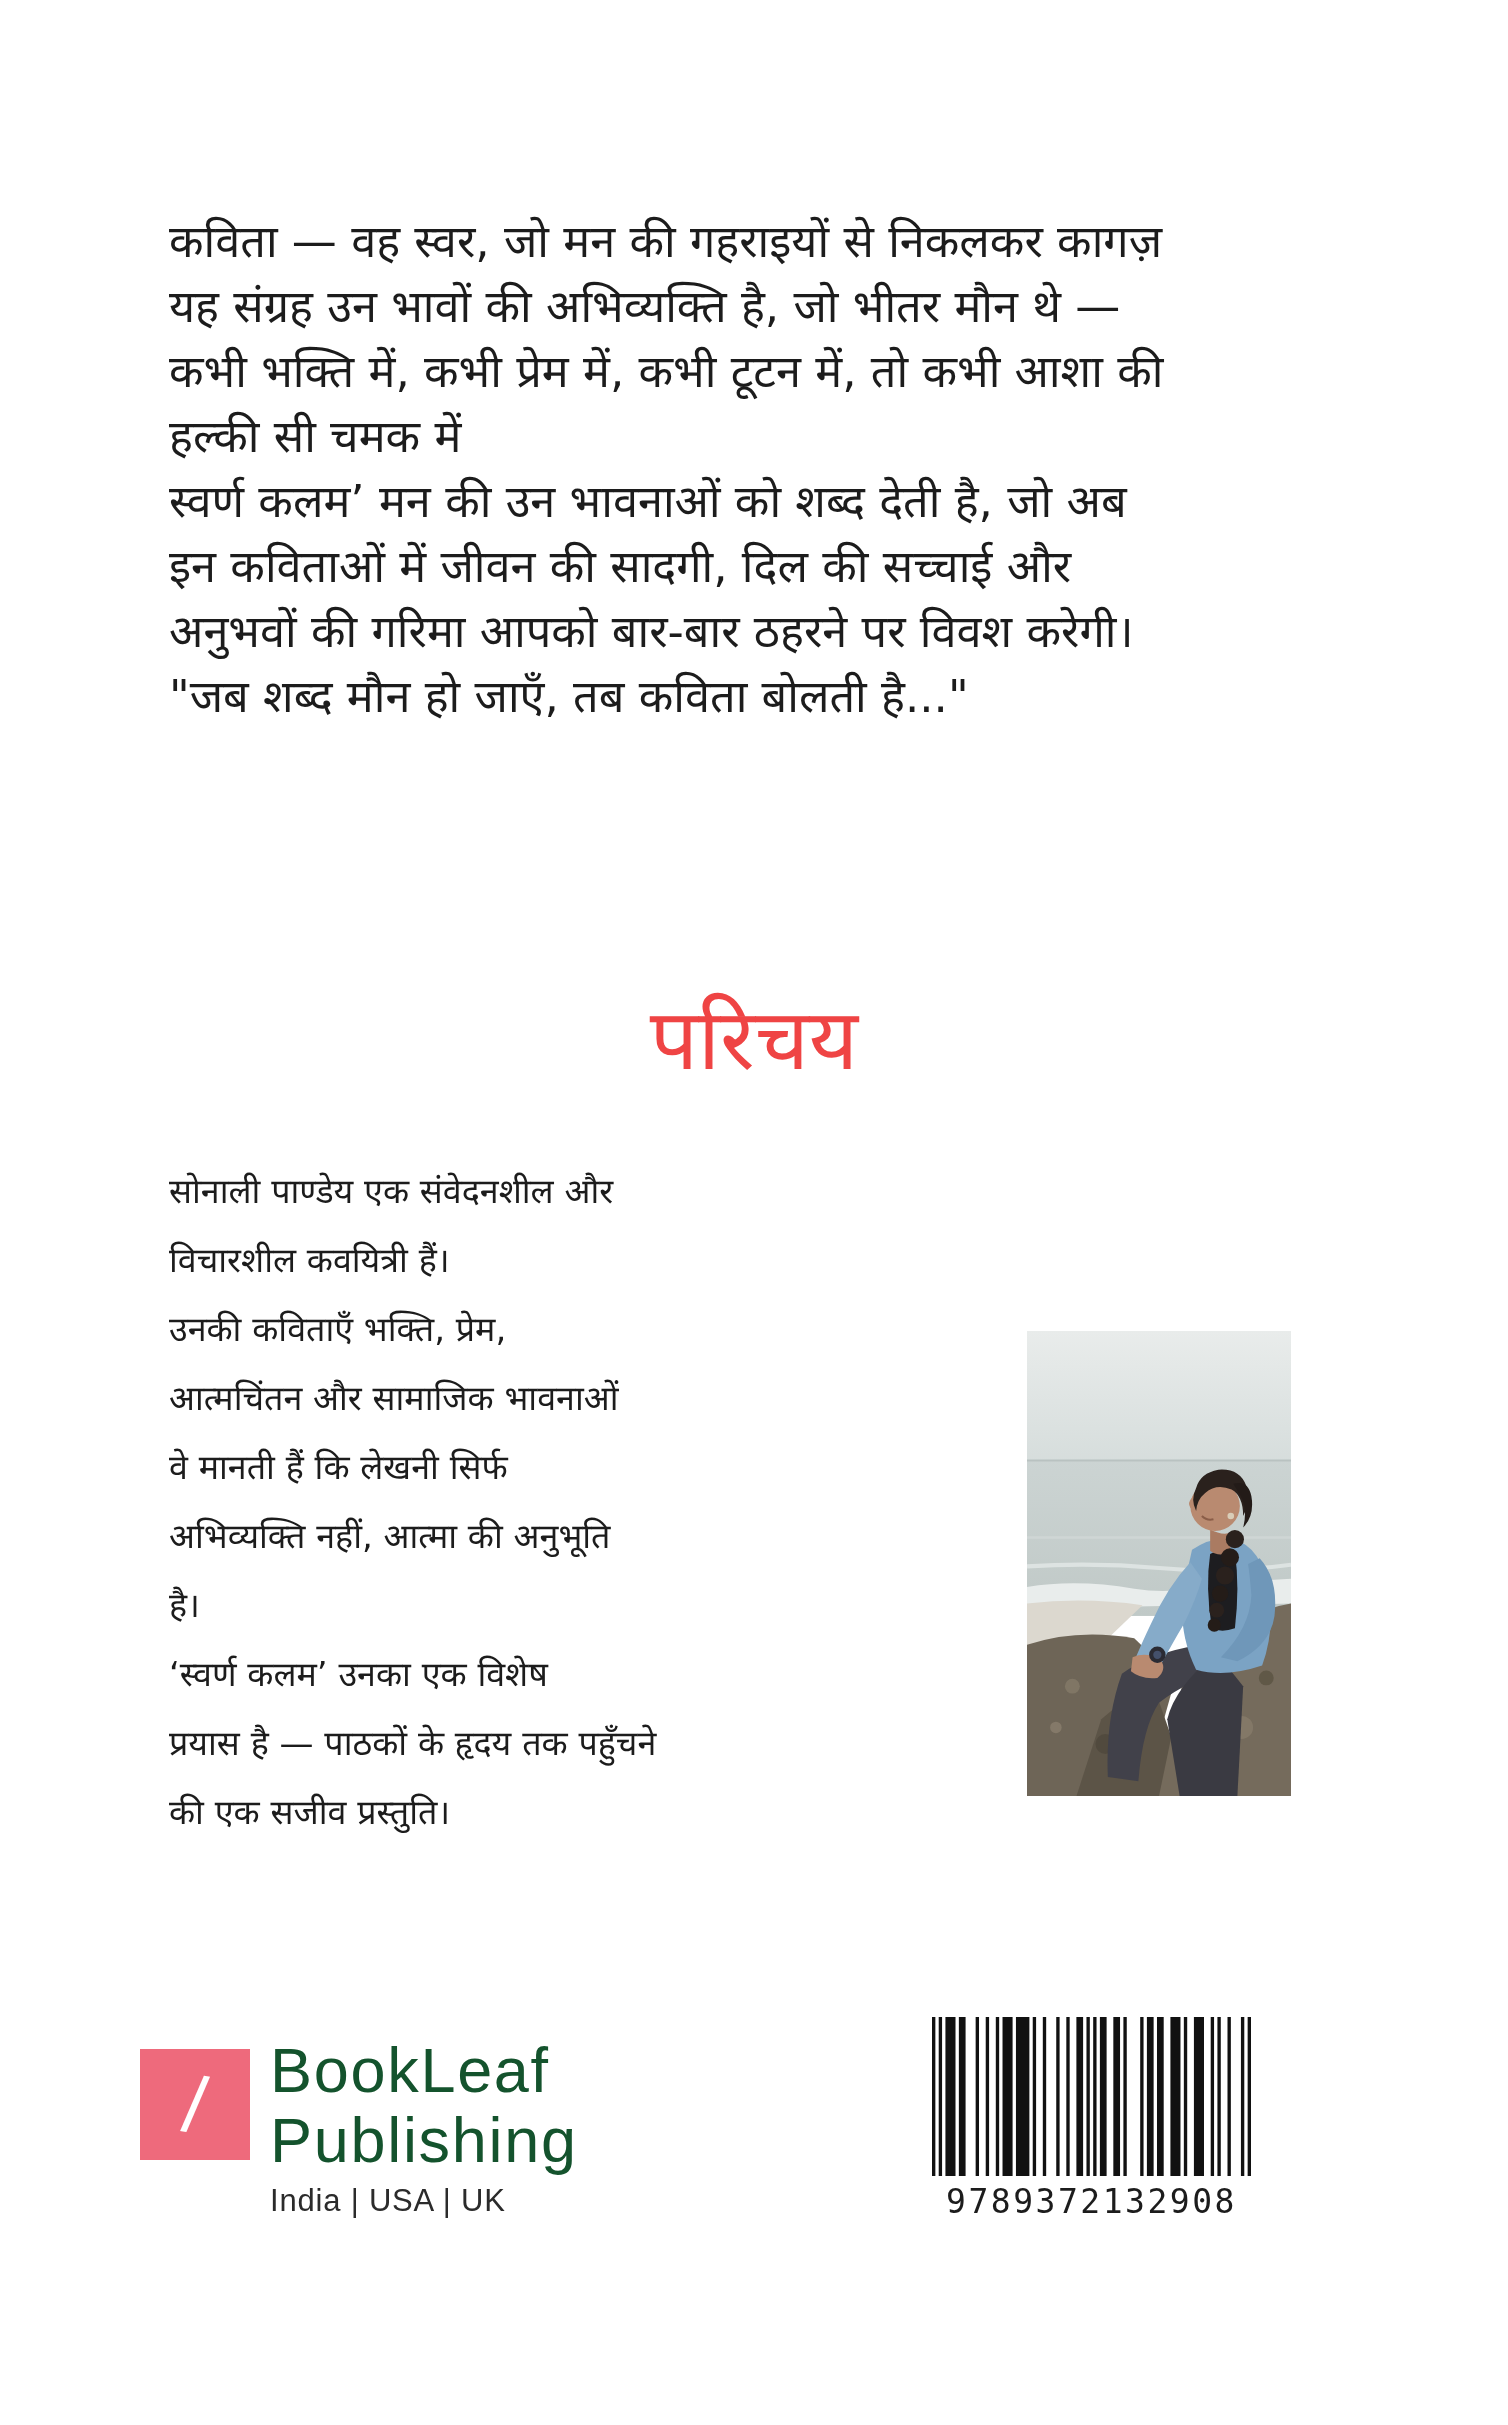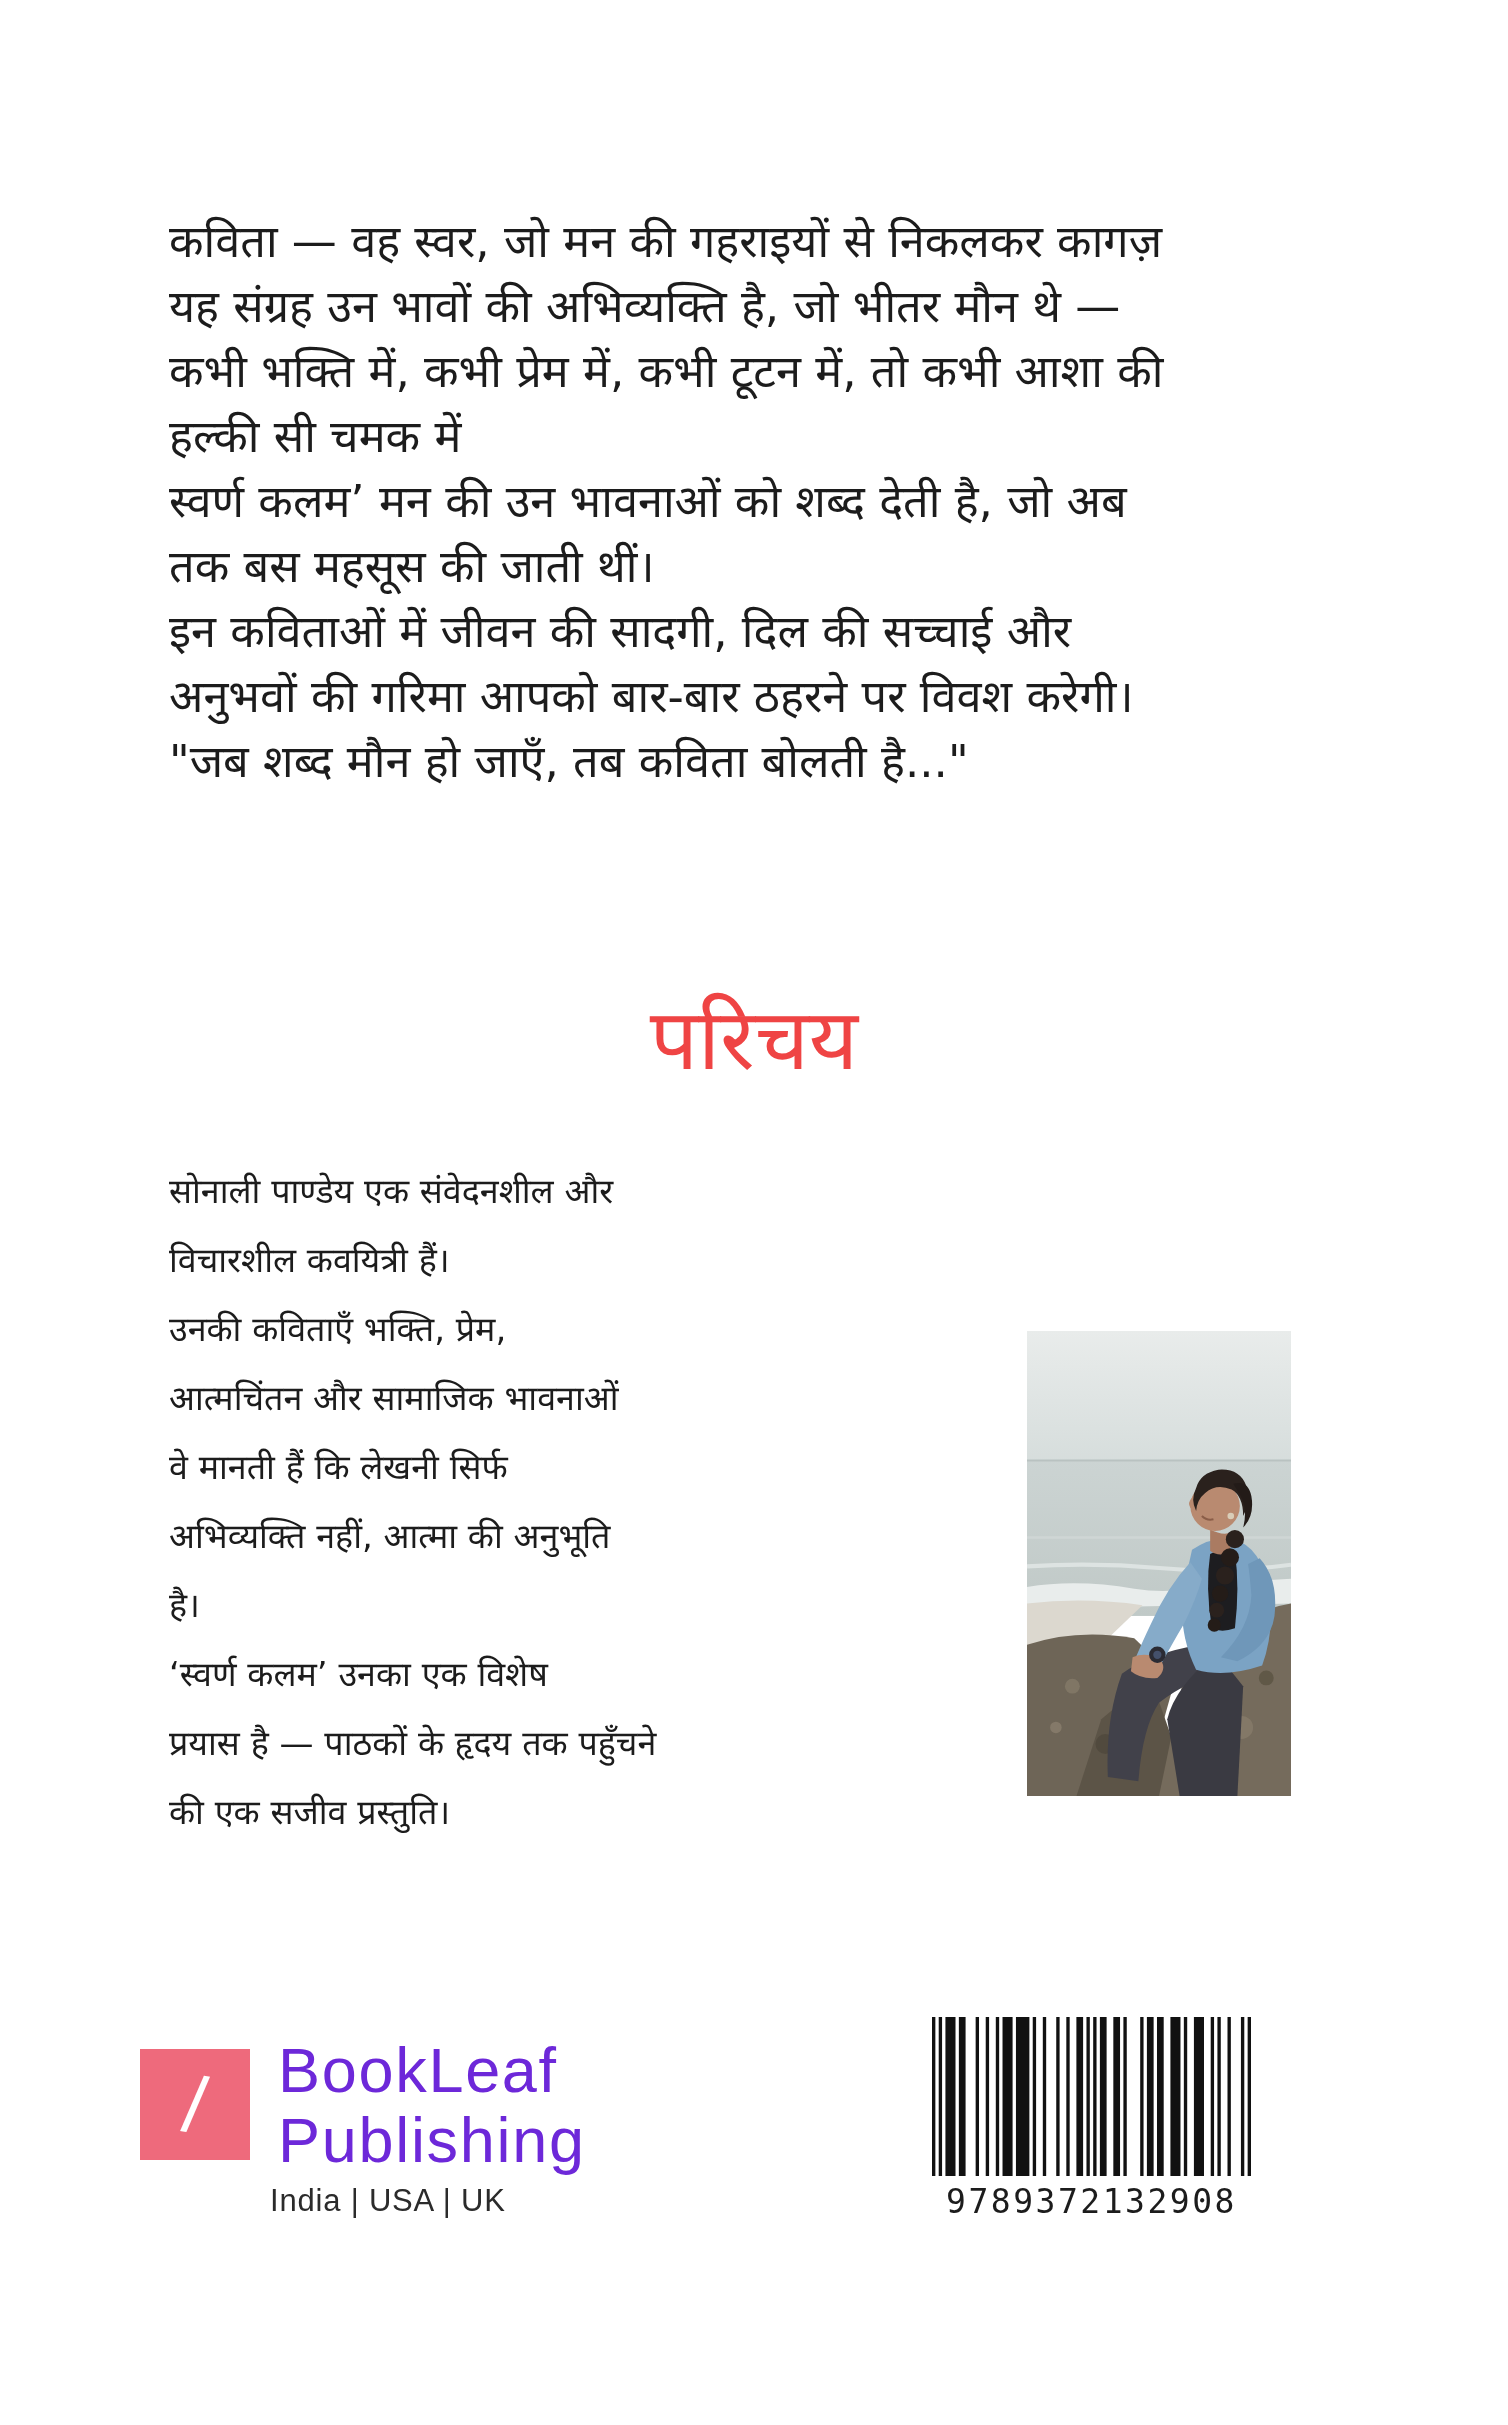--- a/index.html
+++ b/index.html
@@ -39,22 +39,22 @@
     position:absolute;left:140px;top:2049px;width:110px;height:111px;
     display:flex;align-items:center;justify-content:center;
   }
   .logo-slash{
     color:#ffffff;font-size:79px;font-weight:300;line-height:1;
     transform:rotate(8deg);font-family:"Liberation Sans",sans-serif;
   }
   .logo-text{
     position:absolute;left:270px;top:2035px;
     font-family:"Liberation Sans","DejaVu Sans",sans-serif;
-    font-weight:100;font-size:63px;line-height:70px;color:#6d28d9;
-    letter-spacing:1.7px;white-space:nowrap;margin-left:8px;
+    font-weight:100;font-size:63px;line-height:70px;color:#14532d;
+    letter-spacing:1.7px;white-space:nowrap;
   }
   .regions{
     position:absolute;left:238px;top:2183px;
     font-family:"Liberation Sans","DejaVu Sans",sans-serif;
     font-weight:300;font-size:31px;color:#2b2b2b;letter-spacing:0.8px;
     white-space:nowrap;
     margin-left:32px;
   }
   
   .barcode{
@@ -73,21 +73,20 @@
 <body>
 
 <div class="cover" style="background: rgb(255, 255, 255);">
 
   <div class="blurb">
       <div class="line">कविता — वह स्वर, जो मन की गहराइयों से निकलकर कागज़</div>
       <div class="line">यह संग्रह उन भावों की अभिव्यक्ति है, जो भीतर मौन थे —</div>
       <div class="line">कभी भक्ति में, कभी प्रेम में, कभी टूटन में, तो कभी आशा की</div>
       <div class="line">हल्की सी चमक में</div>
       <div class="line">स्वर्ण कलम’ मन की उन भावनाओं को शब्द देती है, जो अब</div>
-      <div class="line">तक बस महसूस की जाती थीं।</div>
       <div class="line">इन कविताओं में जीवन की सादगी, दिल की सच्चाई और</div>
       <div class="line">अनुभवों की गरिमा आपको बार-बार ठहरने पर विवश करेगी।</div>
       <div class="line">"जब शब्द मौन हो जाएँ, तब कविता बोलती है..."</div>
     </div>
 
   <div class="intro-heading">परिचय</div>
 
   <div class="bio">
       <div class="line">सोनाली पाण्डेय एक संवेदनशील और</div>
       <div class="line">विचारशील कवयित्री हैं।</div>

